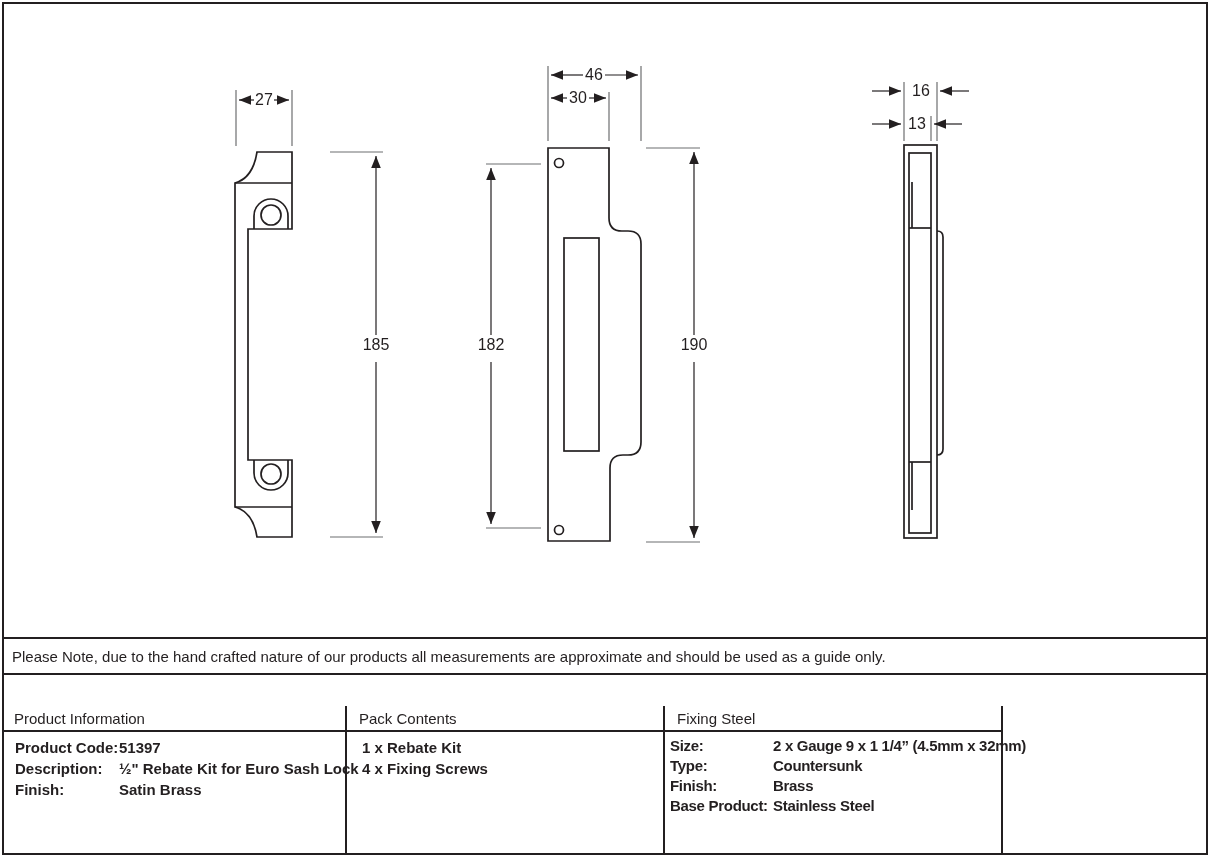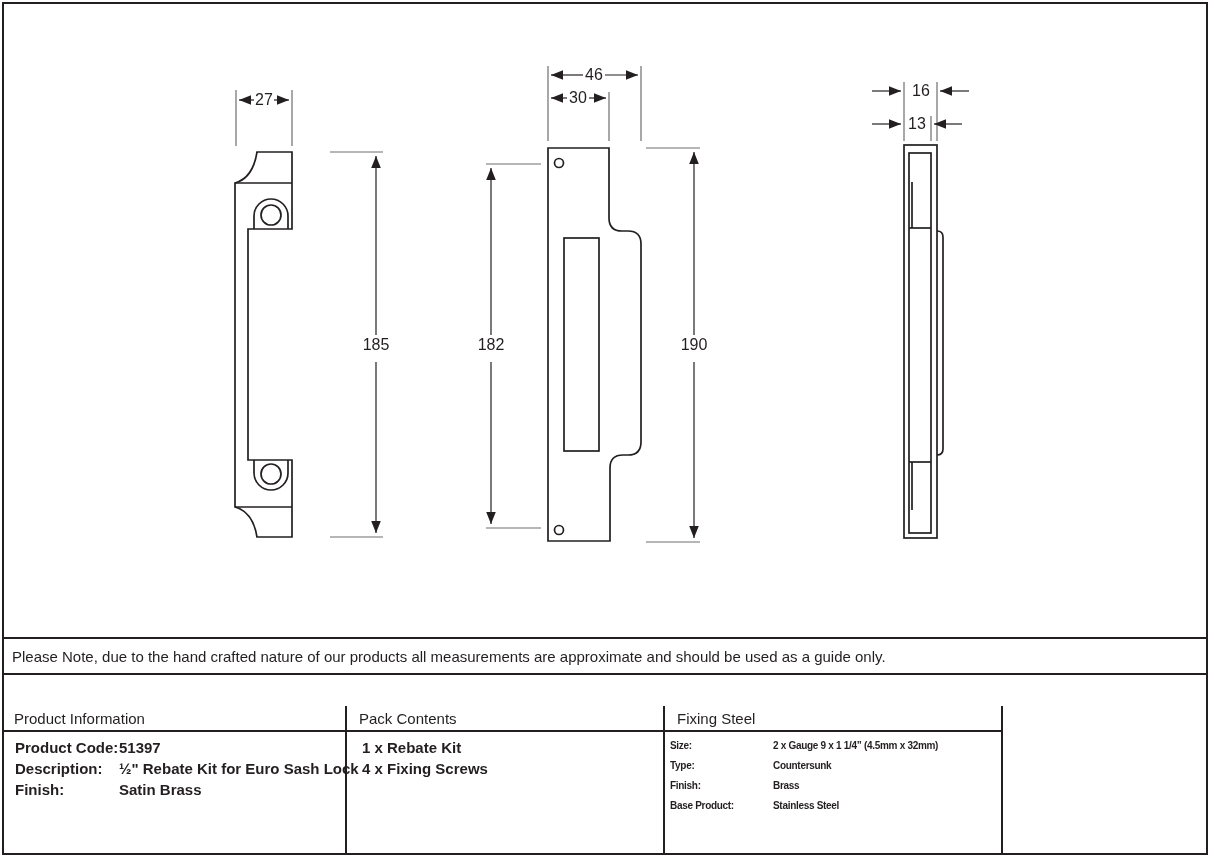--- a/index.html
+++ b/index.html
@@ -33,21 +33,21 @@
   .col{border-right:2px solid #231f20;box-sizing:border-box;position:relative;}
   .col:last-child{border-right:none;}
   .cell-header{
     height:26px;border-bottom:2px solid #231f20;box-sizing:border-box;
     display:flex;align-items:center;
     padding-left:12px;font-size:15px;
   }
   .cell-body{font-size:15px;line-height:21px;font-weight:bold;}
   .col-product .cell-body{padding:5px 0 0 13px;}
   .col-pack .cell-body{padding:5px 0 0 15px;}
-  .col-fixing .cell-body{padding:4px 0 0 5px;font-size:10px;line-height:20px;letter-spacing:-0.3px;}
+  .col-fixing .cell-body{padding:4px 0 0 5px;font-size:15px;line-height:20px;letter-spacing:-0.3px;}
   .kv{display:flex;white-space:nowrap;}
   .col-product .kv .k{width:104px;flex:0 0 104px;}
   .col-fixing .kv .k{width:103px;flex:0 0 103px;}
   .pack-item{white-space:nowrap;}
   
   .col-logo{overflow:hidden;border-radius:17px;}
   .logo{position:absolute;left:0;top:0;width:100%;height:100%;font-family:"DejaVu Serif",serif;}
   .anvil-svg{position:absolute;left:20px;top:44px;width:70px;height:52px;}
   .from-the{position:absolute;left:94px;top:46px;font-size:14px;}
   .brand{position:absolute;left:87px;top:48px;font-size:68px;line-height:54px;}

